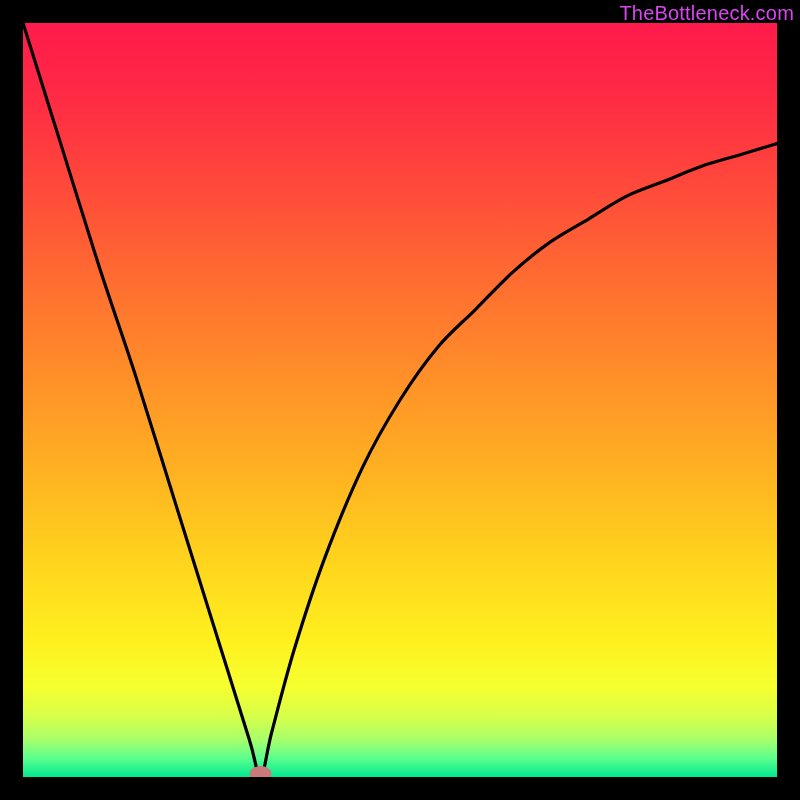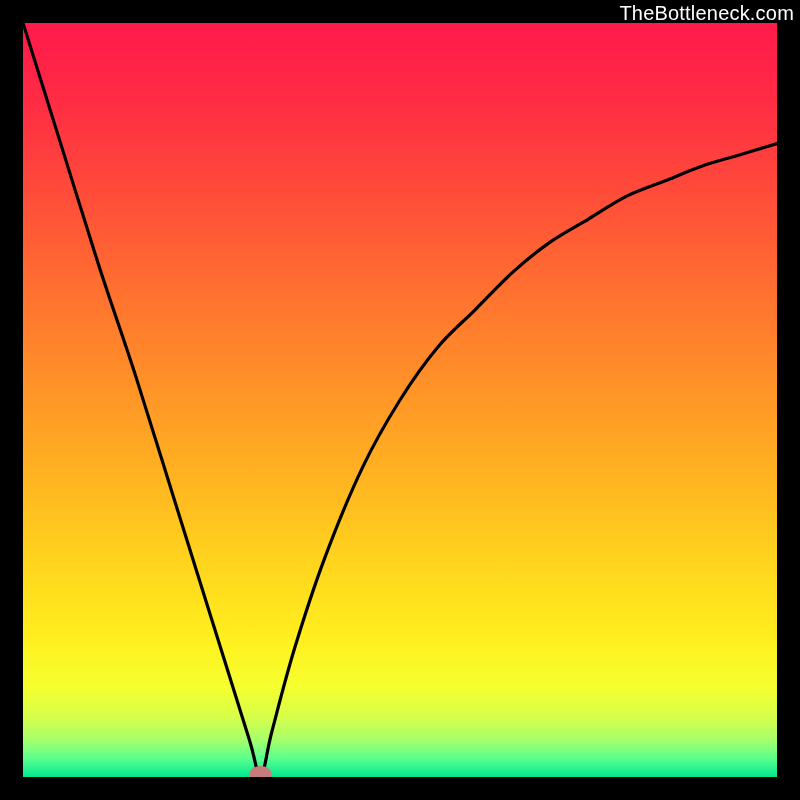--- a/index.html
+++ b/index.html
@@ -24,21 +24,21 @@
     top: 23px;
     left: 23px;
     width: 754px;
     height: 754px;
     overflow: hidden;
   }
   .attribution {
     position: absolute;
     top: 2px;
     right: 6px;
-    color: #ffffff;
+    color: #d946ef;
     font-size: 20px;
     font-weight: 400;
     letter-spacing: 0.2px;
     font-family: Arial, Helvetica, sans-serif;
   }
   svg { display: block; }
 </style>
 </head>
 <body>
 

